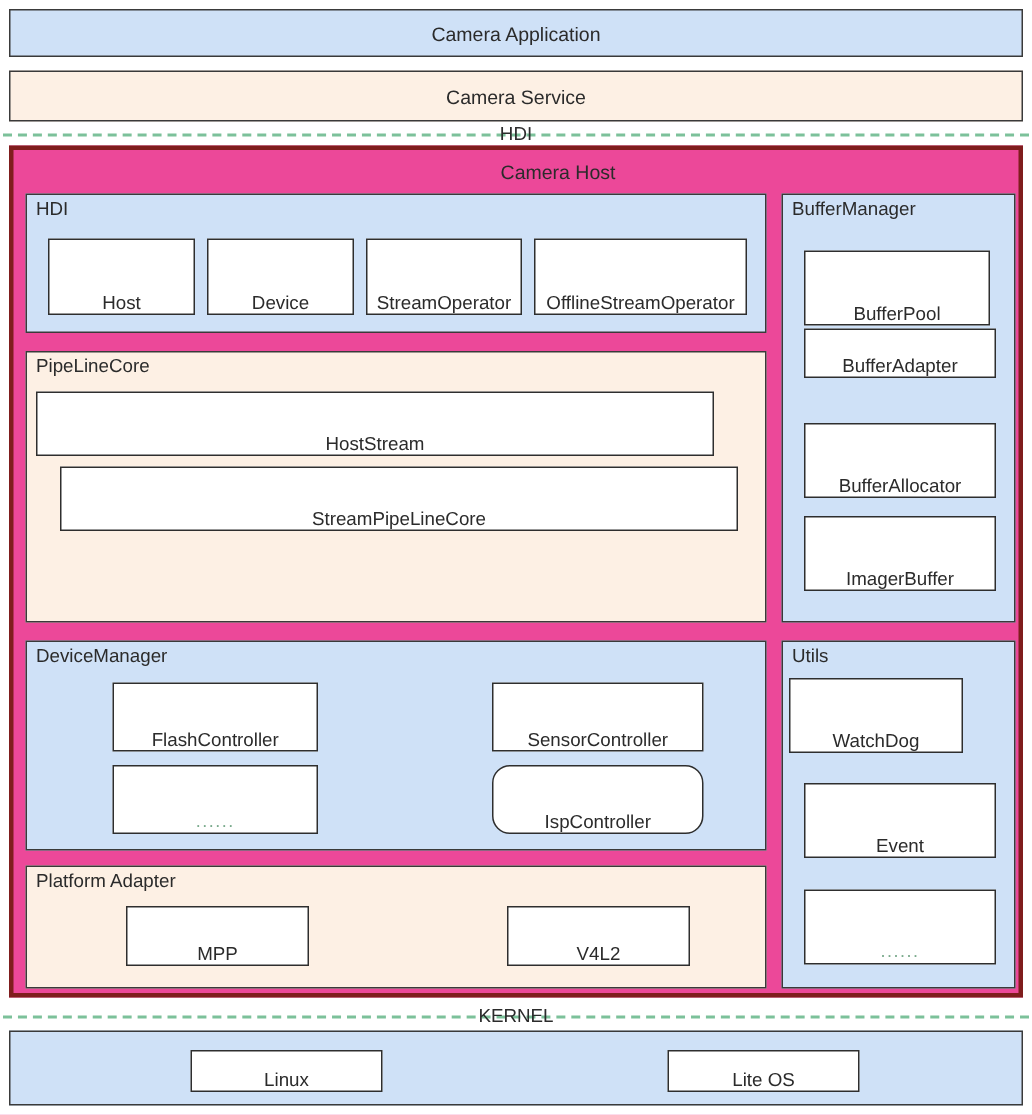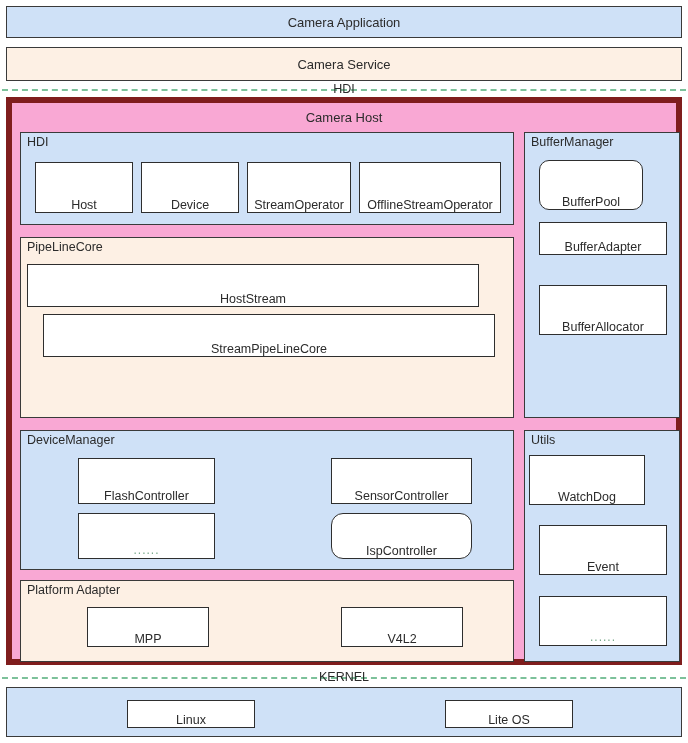--- a/index.html
+++ b/index.html
@@ -87,22 +87,23 @@
     z-index: 2;
     font-size: 12.5px;
     color: #2b2b2b;
     padding: 0 2px;
     background: transparent;
   }
 
   
   #camera-host-frame {
     position: absolute;
-    border: 6px solid #7f1d1d;
-    background: #f9a8d4;
+    border: 3px solid #7f1d1d;
+    background: #ec4899;
+    padding-left: 28px;
   }
   #camera-host-label {
     position: absolute;
     width: 100%;
     text-align: center;
     font-size: 13px;
     color: #2b2b2b;
   }
 </style>
 </head>
@@ -151,28 +152,31 @@
         <span>HostStream</span>
       </div>
       <div class="node" style="left:22px; top:76px; width:452px; height:43px;">
         <span>StreamPipeLineCore</span>
       </div>
     </div>
 
     <div class="group fill-blue" style="left:512px; top:29px; width:156px; height:286px;">
       <span class="group-title">BufferManager</span>
 
-      <div class="node" style="left:14px; top:27px; width:104px; height:50px;border-radius:10px;">
+      <div class="node" style="left:14px; top:37px; width:124px; height:50px;">
         <span>BufferPool</span>
       </div>
       <div class="node" style="left:14px; top:89px; width:128px; height:33px;">
         <span>BufferAdapter</span>
       </div>
       <div class="node" style="left:14px; top:152px; width:128px; height:50px;">
         <span>BufferAllocator</span>
+      </div>
+      <div class="node" style="left:14px; top:214px; width:128px; height:50px;">
+        <span>ImagerBuffer</span>
       </div>
     </div>
 
     <div class="group fill-blue" style="left:8px; top:327px; width:494px; height:140px;">
       <span class="group-title">DeviceManager</span>
 
       <div class="node" style="left:57px; top:27px; width:137px; height:46px;">
         <span>FlashController</span>
       </div>
       <div class="node" style="left:310px; top:27px; width:141px; height:46px;">

